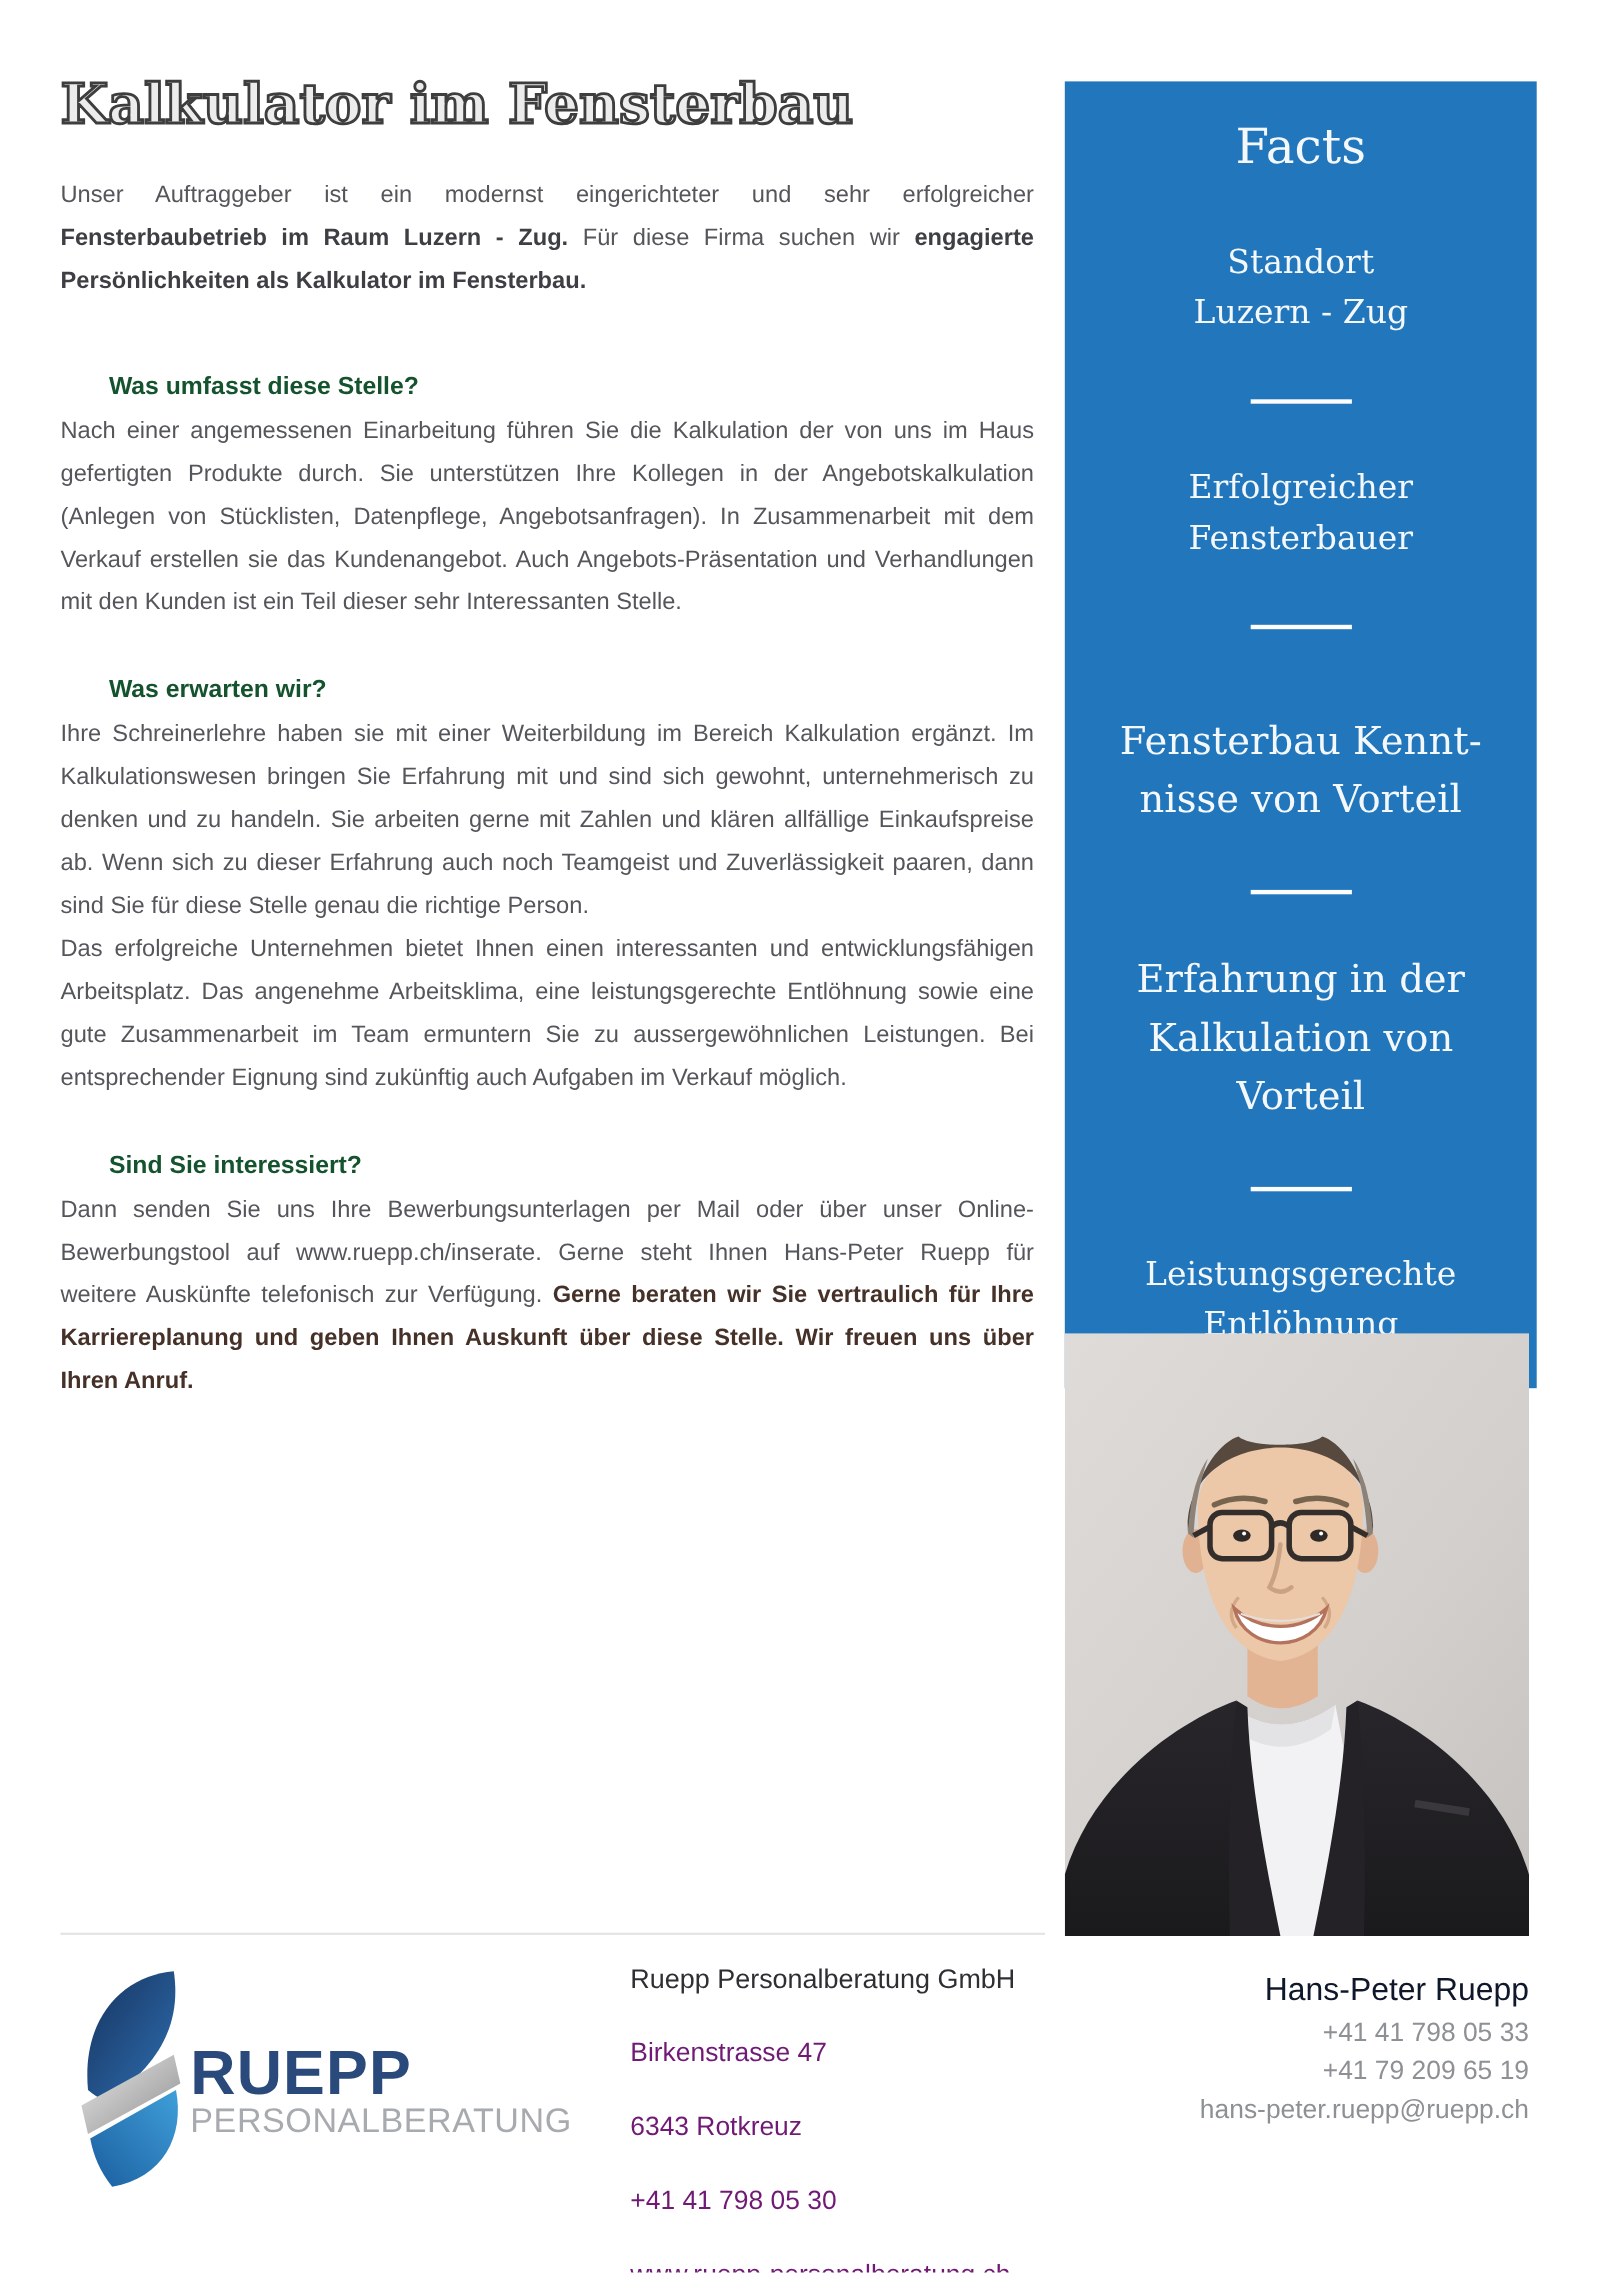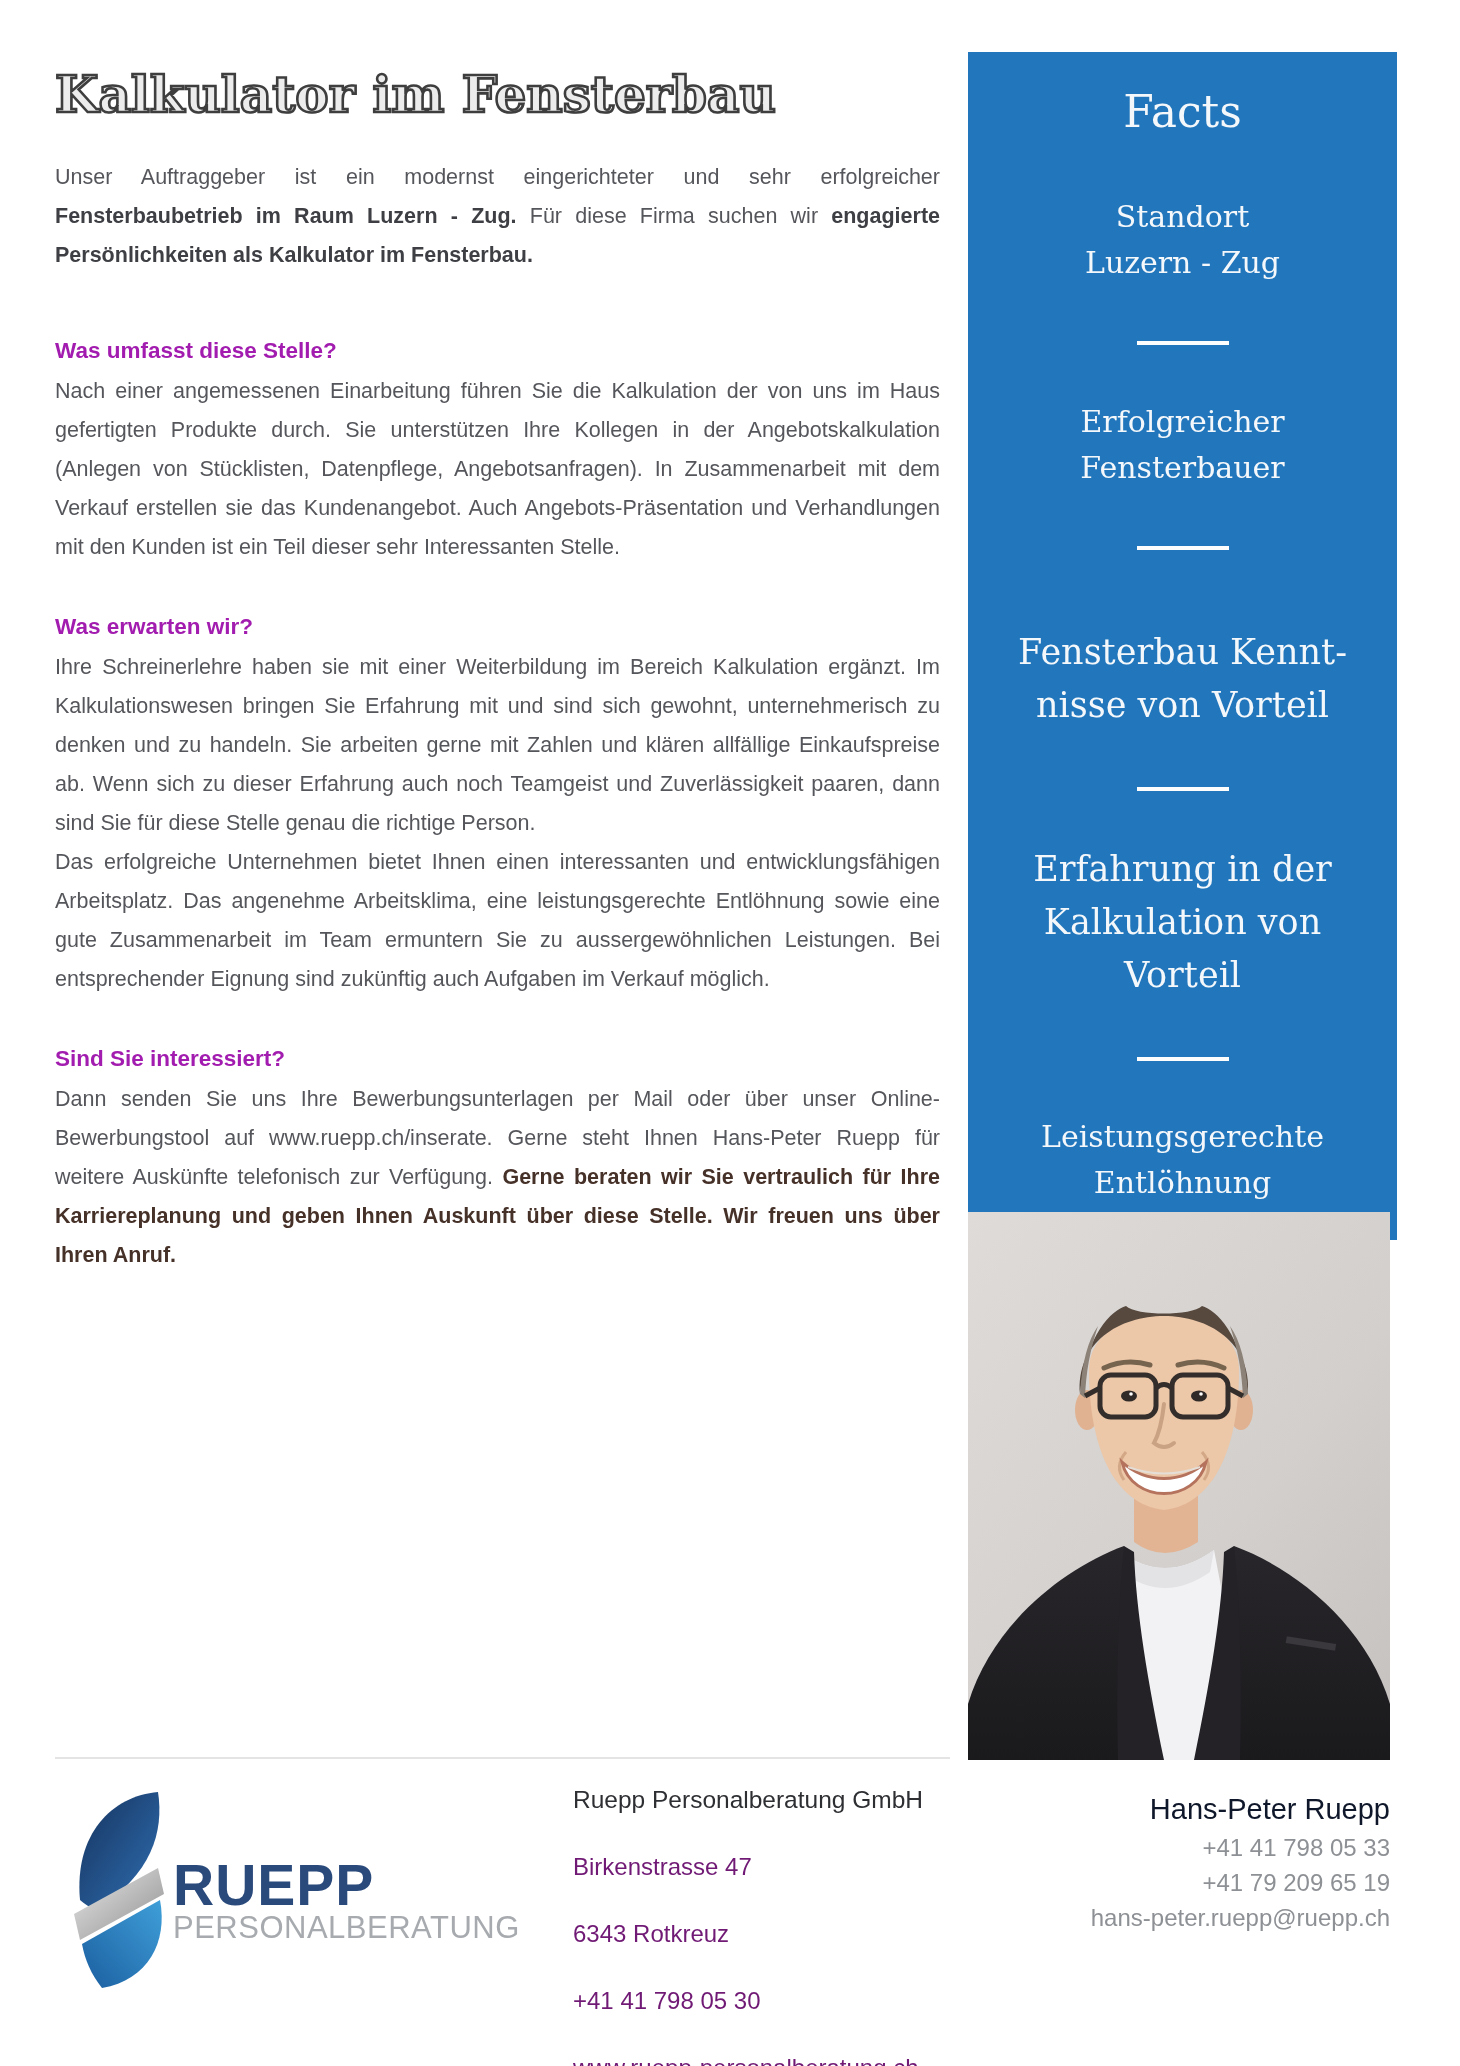--- a/index.html
+++ b/index.html
@@ -21,26 +21,26 @@
     .doc-title{color:#ececec;-webkit-text-stroke:2.6px #3e3e3e;text-shadow:1px 1px 0 #bdbdbd;}
   }
   .para{
     font-size:21.5px;line-height:39px;text-align:justify;color:#55565b;margin:0;
   }
   .intro{margin-top:34px;}
   .b-dark{font-weight:700;color:#3e3f44;}
   .b-brown{font-weight:700;color:#463129;}
   .sec-heading{
     margin-top:40px;margin-bottom:2px;
-    font-size:22.5px;font-weight:700;color:#a21caf;line-height:39px;
+    font-size:22.5px;font-weight:700;color:#14532d;line-height:39px;margin-left:44px;
   }
   .sec-first{margin-top:56px;}
   
   .facts-panel{
-    position:absolute;left:968px;top:52px;width:429px;height:1188px;
+    position:absolute;left:968px;top:74px;width:429px;height:1188px;
     text-align:center;color:#f5f8fb;
     font-family:"DejaVu Serif", serif;
   }
   .facts-title{padding-top:32px;font-size:44px;line-height:56px;}
   .fact-item{white-space:pre-line;}
   .fact-md{font-size:30px;line-height:46px;}
   .fact-lg{font-size:35px;line-height:53px;}
   .fact-0{margin-top:54px;}
   .fact-1{margin-top:54px;}
   .fact-2{margin-top:76px;}

